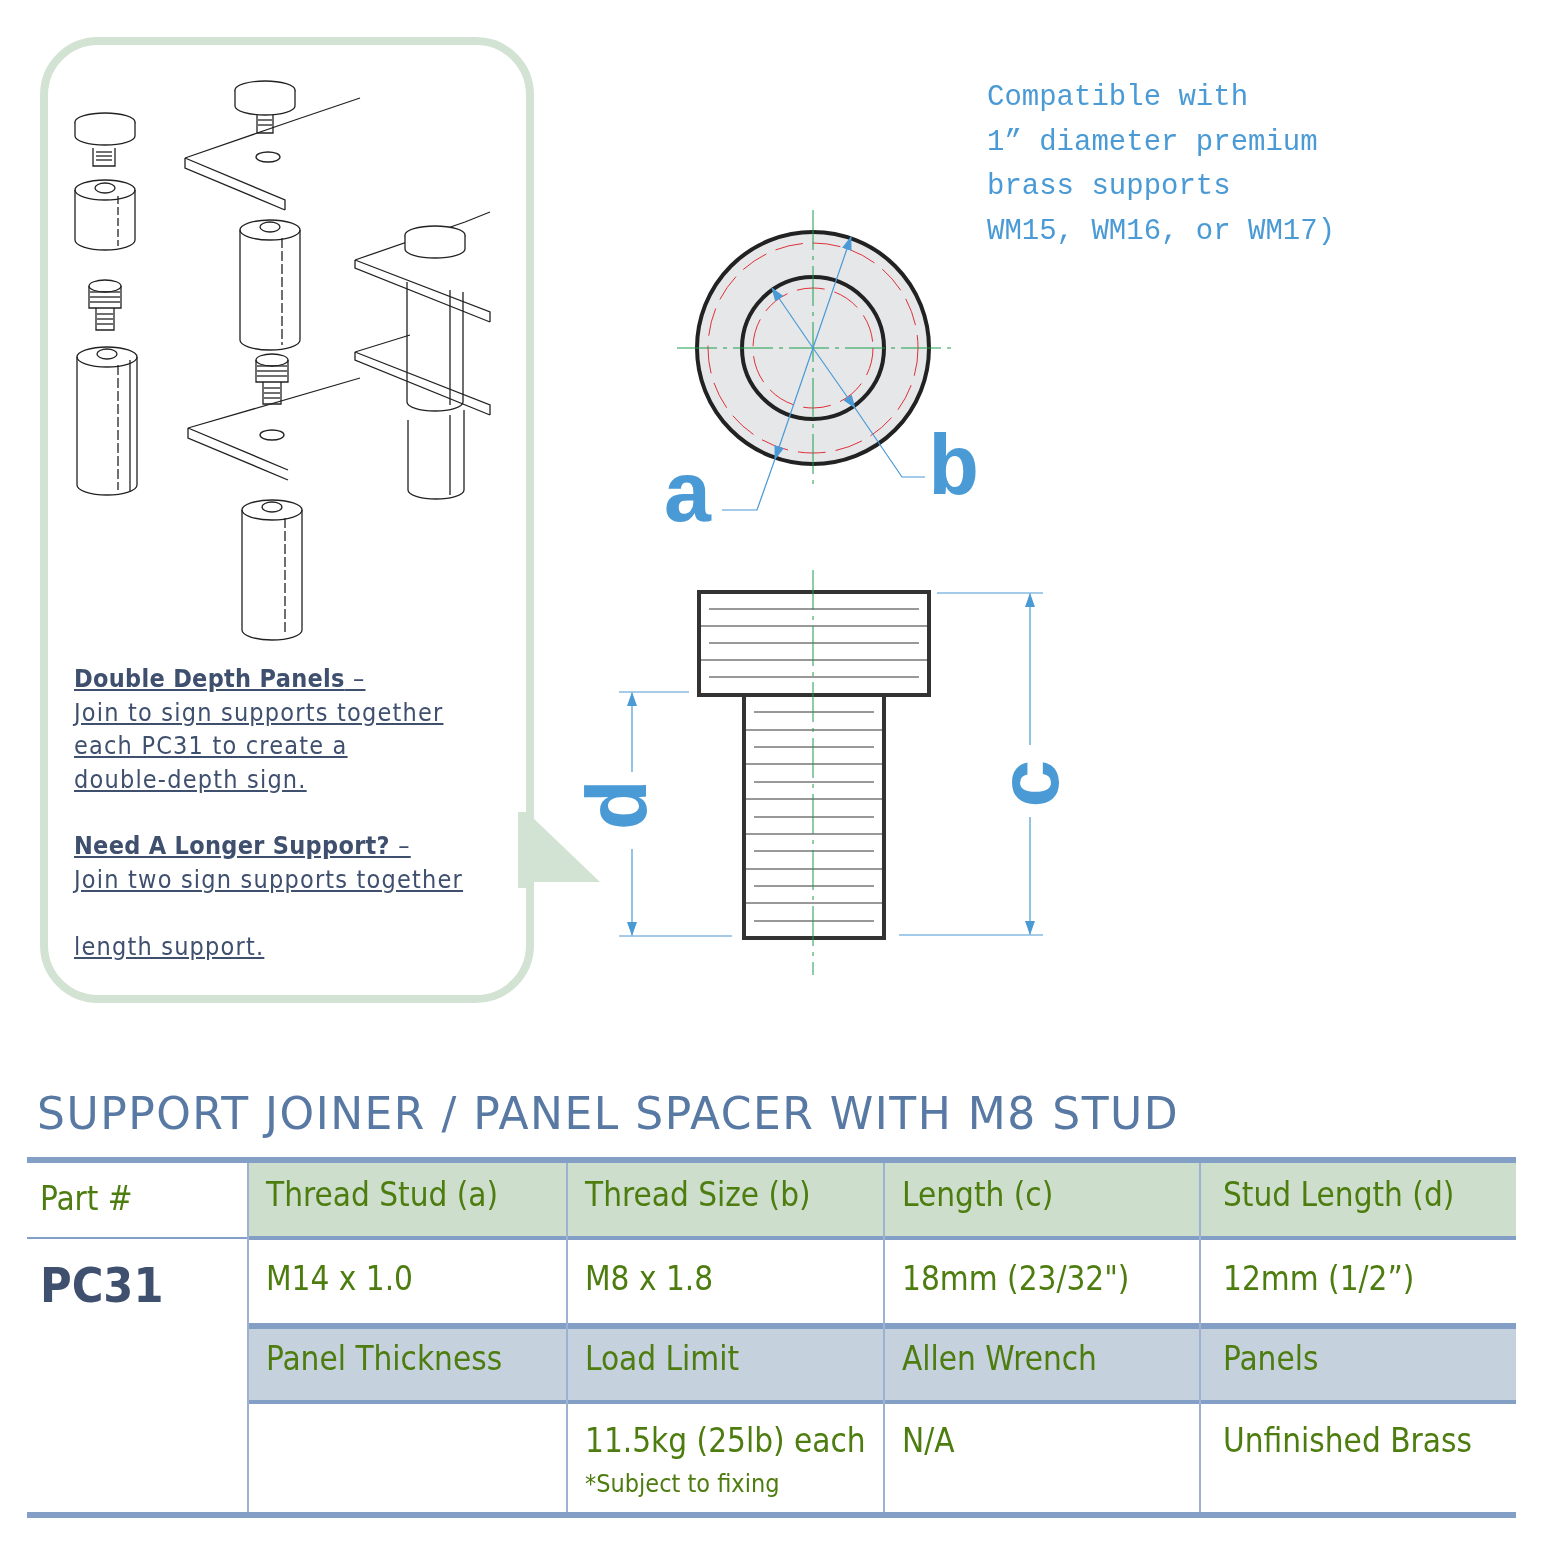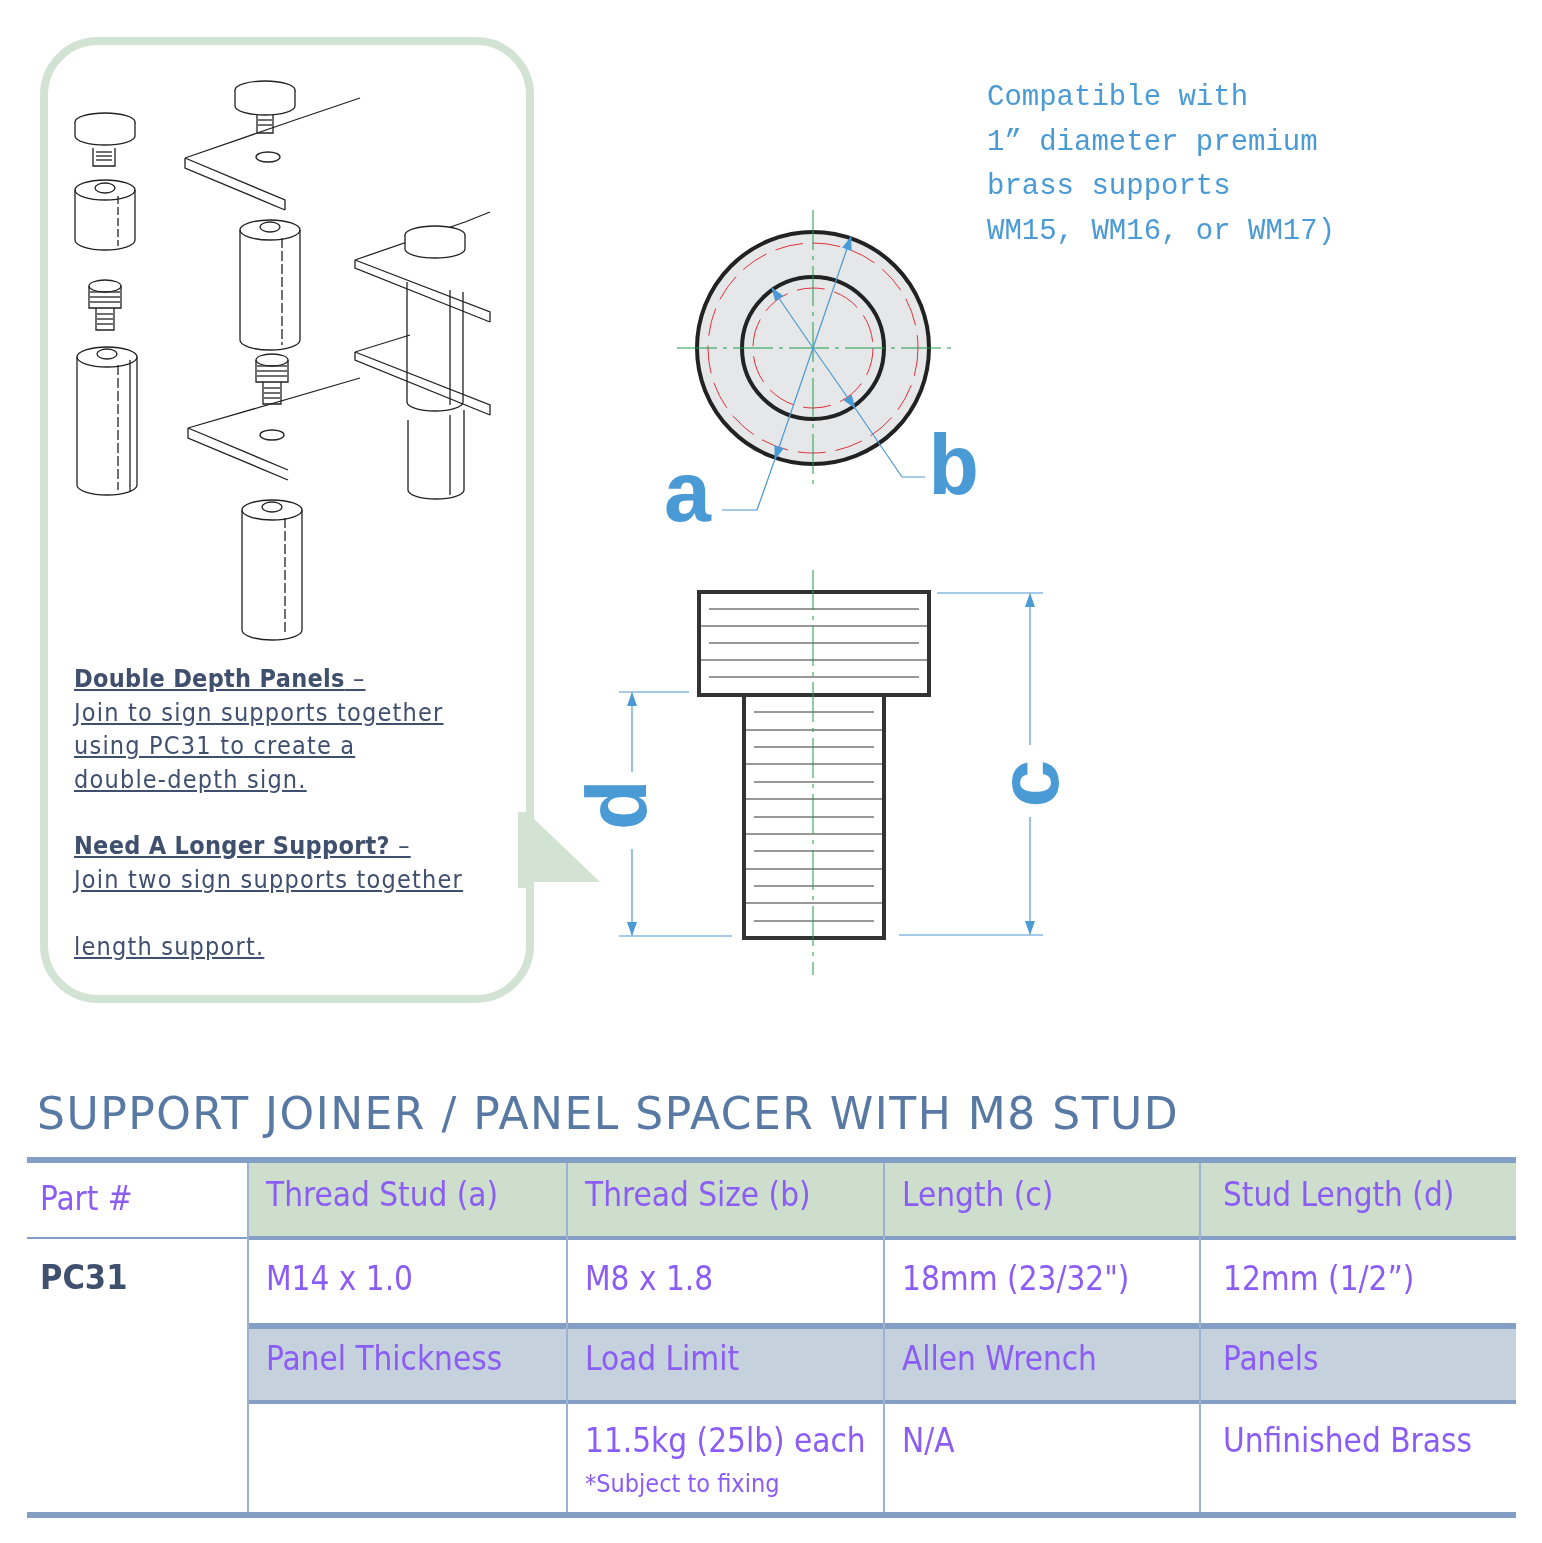--- a/index.html
+++ b/index.html
@@ -10,25 +10,25 @@
   .callout-text { left:74px; top:662px; width:440px; font-family:"DejaVu Sans Condensed","DejaVu Sans", sans-serif; font-size:25px; line-height:33.5px; color:#3f4f6e; letter-spacing:1.2px;text-decoration:underline; }
   .callout-text .h { font-weight:bold; letter-spacing:0.3px; }
   .callout-text p { margin:0 0 33px 0; }
   .compat { left:987px; top:76px; font-family:Liberation Mono, monospace; font-size:29px; line-height:44.5px; color:#4a9ad6; white-space:pre; }
   .title { left:37px; top:1088px; font-family:"DejaVu Sans", sans-serif; font-size:44px; letter-spacing:1.5px; color:#5879a3; white-space:nowrap; }
   
   .tbl { left:27px; top:1157px; width:1489px; }
   .rule-thick { position:absolute; height:6px; background:#839fc6; }
   .rule-thin { position:absolute; height:2px; background:#839fc6; }
   .vline { position:absolute; width:2px; background:#9db1d1; }
-  .cell { position:absolute; font-family:"DejaVu Sans Condensed","DejaVu Sans", sans-serif; font-size:33px; color:#8b5cf6; white-space:nowrap; }
+  .cell { position:absolute; font-family:"DejaVu Sans Condensed","DejaVu Sans", sans-serif; font-size:33px; color:#4d7c0f; white-space:nowrap; }
   .cell.sm { font-size:25px; }
   .bg-green { position:absolute; background:#cddfcc; }
   .bg-blue { position:absolute; background:#c6d1de; }
-  .part-id { font-weight:bold; font-size:34px; color:#3f4f6e; }
+  .part-id { font-weight:bold; font-size:48px; color:#3f4f6e; }
 </style>
 </head>
 <body>
 
 <div class="abs callout"></div>
 <svg class="abs" style="left:518px;top:812px" width="90" height="76">
   <polygon points="0,3 12,3 82,70 0,70" fill="#d3e3d3"></polygon>
   <rect x="0" y="0" width="8" height="76" fill="#d3e3d3"></rect>
 </svg>
 <svg class="abs" style="left:524px;top:822px" width="40" height="52">
@@ -112,21 +112,21 @@
     <path d="M295,292 L350,275 M295,292 v8 L430,355 M295,292 L430,345 v10"></path>
     <path d="M348,360 v70 a28,9 0 0 0 56,0 v-80"></path>
     <line x1="390" y1="355" x2="390" y2="435"></line>
   </g>
 </svg>
 
 <div class="abs callout-text">
   <p>
     <span class="h">Double Depth Panels</span><span> –</span><br>
     <span>Join to sign supports together</span><br>
-    <span>using PC31 to create a</span><br>
+    <span>each PC31 to create a</span><br>
     <span>double-depth sign.</span>
   </p>
   <p>
     <span class="h">Need A Longer Support?</span><span> –</span><br>
     <span>Join two sign supports together</span><br>
     <br>
     <span>length support.</span>
   </p>
 </div>
 

